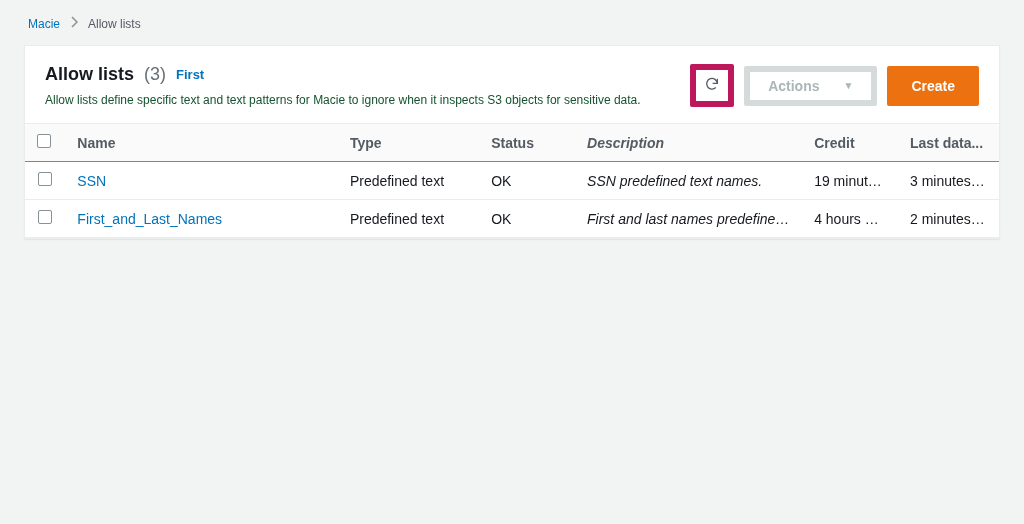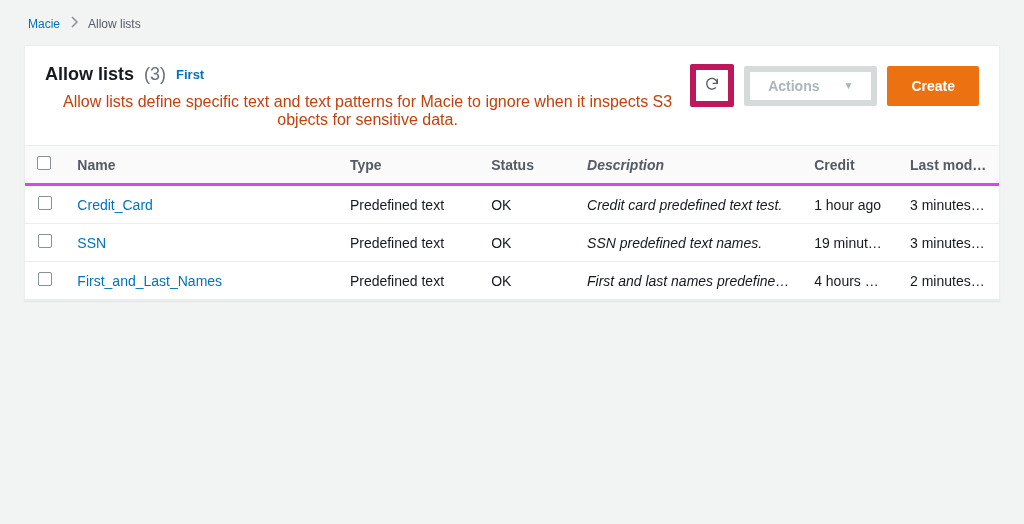--- a/index.html
+++ b/index.html
@@ -65,22 +65,22 @@
       font-weight: 400;
       color: #687078;
     }
     .info-link {
       color: #0073bb;
       font-size: 13px;
       font-weight: 700;
       text-decoration: none;
     }
     .description {
-      font-size: 16px;
-      color: #c2410c;
+      font-size: 12px;
+      color: #14532d;
       text-align: center;
     }
     .actions {
       display: flex;
       gap: 10px;
       align-items: center;
     }
     .btn {
       border: 6px solid #be185d;
       background: #ffffff;
@@ -114,21 +114,21 @@
       width: 100%;
       border-collapse: collapse;
     }
     .table thead th {
       text-align: left;
       font-weight: 700;
       font-size: 14px;
       color: #545b64;
       padding: 10px 12px;
       border-top: 1px solid #eaeded;
-      border-bottom: 3px solid #d946ef;
+      border-bottom: 1px solid #d946ef;
       background: #fafafa;
       white-space: nowrap;
       overflow: hidden;
       text-overflow: ellipsis;
     }
     .table tbody td {
       padding: 10px 12px;
       border-bottom: 1px solid #eaeded;
       font-size: 14px;
       color: #16191f;
@@ -209,33 +209,24 @@
       <thead>
         <tr>
           <th class="col-check">
             <span class="chk-outline"></span>
           </th>
           <th class="col-name">Name</th>
           <th class="col-type">Type</th>
           <th class="col-status">Status</th>
           <th class="col-desc">Description</th>
           <th class="col-created">Credit</th>
-          <th class="col-modified">Last modif...</th>
+          <th class="col-modified">Last data...</th>
         </tr>
       </thead>
       <tbody>
-        <tr>
-          <td class="col-check"><span class="chk-outline"></span></td>
-          <td class="col-name"><a href="#" class="name-link">Credit_Card</a></td>
-          <td class="col-type">Predefined text</td>
-          <td class="col-status">OK</td>
-          <td class="col-desc">Credit card predefined text test.</td>
-          <td class="col-created">1 hour ago</td>
-          <td class="col-modified">3 minutes ago</td>
-        </tr>
         <tr>
           <td class="col-check"><span class="chk-outline"></span></td>
           <td class="col-name"><a href="#" class="name-link">SSN</a></td>
           <td class="col-type">Predefined text</td>
           <td class="col-status">OK</td>
           <td class="col-desc">SSN predefined text names.</td>
           <td class="col-created">19 minutes ago</td>
           <td class="col-modified">3 minutes ago</td>
         </tr>
         <tr>

